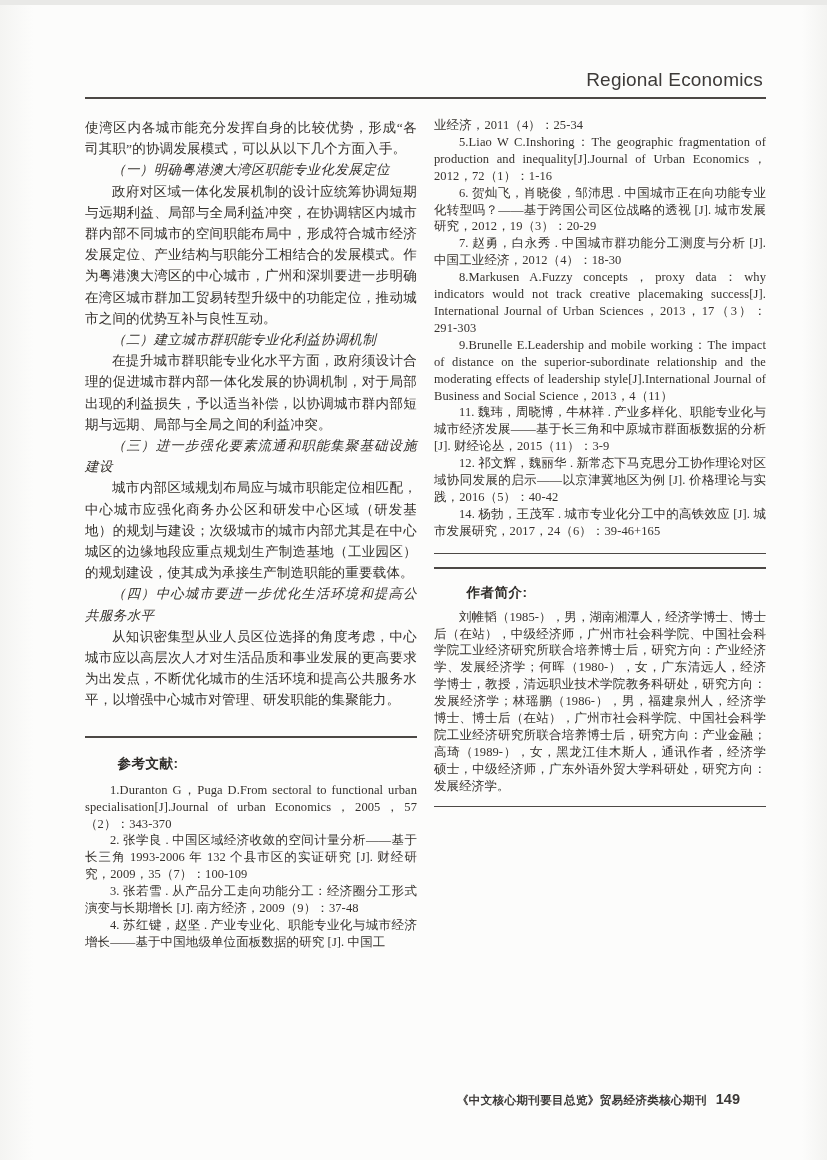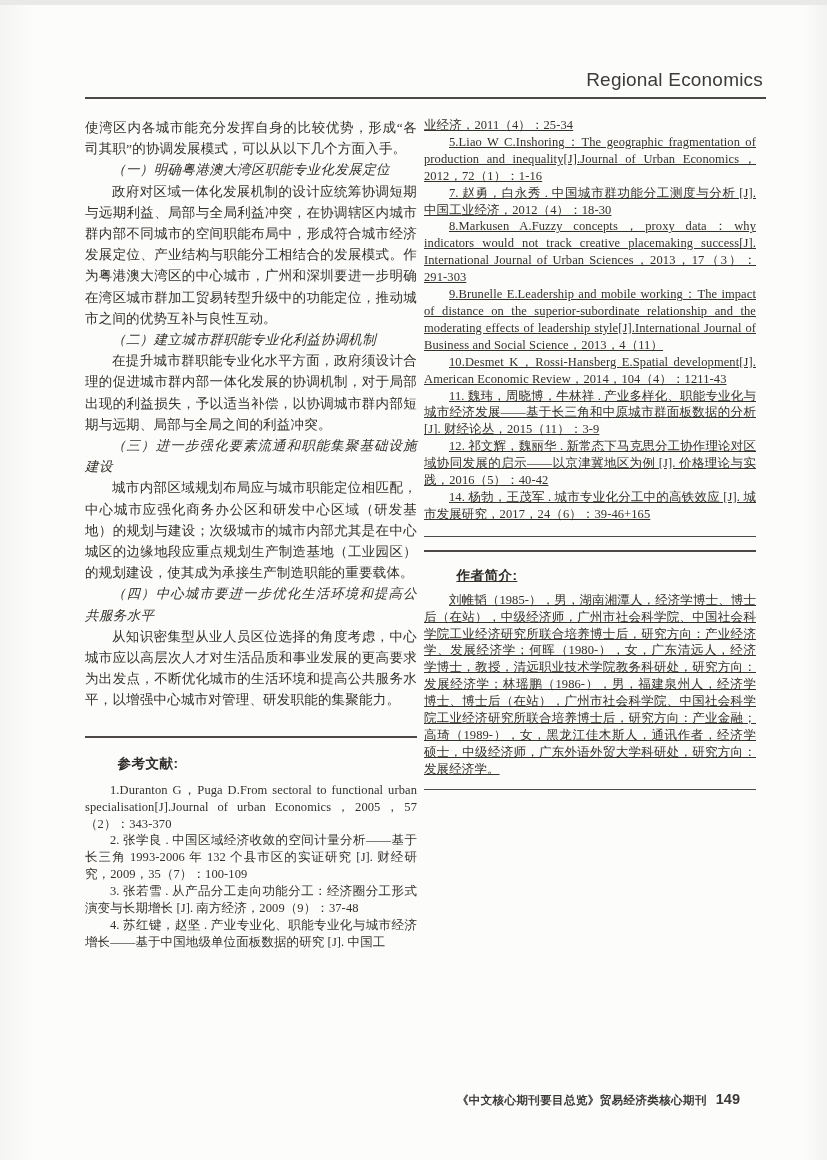--- a/index.html
+++ b/index.html
@@ -25,21 +25,21 @@
   .header-rule {
     position: absolute;
     top: 92px;
     left: 85px;
     width: 681px;
     height: 2px;
     background: #4c4845;
   }
   .col { position: absolute; top: 112px; width: 332px; }
   .col-left  { left: 85px; }
-  .col-right { left: 424px; text-decoration: underline; }
+  .col-right { left: 434px; }
 
   .body-p {
     font-size: 13.5px;
     line-height: 21.2px;
     text-align: justify;
     margin: 0;
     letter-spacing: 0.2px;
   }
   .indent { text-indent: 2em; }
   .subhead {
@@ -128,24 +128,24 @@
       <p class="ref-p">1.Duranton G，Puga D.From sectoral to functional urban specialisation[J].Journal of urban Economics，2005，57（2）：343-370</p>
       <p class="ref-p">2. 张学良 . 中国区域经济收敛的空间计量分析——基于长三角 1993-2006 年 132 个县市区的实证研究 [J]. 财经研究，2009，35（7）：100-109</p>
       <p class="ref-p">3. 张若雪 . 从产品分工走向功能分工：经济圈分工形式演变与长期增长 [J]. 南方经济，2009（9）：37-48</p>
       <p class="ref-p">4. 苏红键，赵坚 . 产业专业化、职能专业化与城市经济增长——基于中国地级单位面板数据的研究 [J]. 中国工</p>
     </div>
   </div>
 
   <div class="col col-right">
     <p class="ref-p ref-cont">业经济，2011（4）：25-34</p>
     <p class="ref-p">5.Liao W C.Inshoring：The geographic fragmentation of production and inequality[J].Journal of Urban Economics，2012，72（1）：1-16</p>
+    <p class="ref-p">6. 贺灿飞，肖晓俊，邹沛思 . 中国城市正在向功能专业化转型吗？——基于跨国公司区位战略的透视 [J]. 城市发展研究，2012，19（3）：20-29</p>
     <p class="ref-p">7. 赵勇，白永秀 . 中国城市群功能分工测度与分析 [J]. 中国工业经济，2012（4）：18-30</p>
     <p class="ref-p">8.Markusen A.Fuzzy concepts，proxy data：why indicators would not track creative placemaking success[J]. International Journal of Urban Sciences，2013，17（3）：291-303</p>
     <p class="ref-p">9.Brunelle E.Leadership and mobile working：The impact of distance on the superior-subordinate relationship and the moderating effects of leadership style[J].International Journal of Business and Social Science，2013，4（11）</p>
-    <p class="ref-p">10.Desmet K，Rossi-Hansberg E.Spatial development[J]. American Economic Review，2014，104（4）：1211-43</p>
     <p class="ref-p">11. 魏玮，周晓博，牛林祥 . 产业多样化、职能专业化与城市经济发展——基于长三角和中原城市群面板数据的分析 [J]. 财经论丛，2015（11）：3-9</p>
     <p class="ref-p">12. 祁文辉，魏丽华 . 新常态下马克思分工协作理论对区域协同发展的启示——以京津冀地区为例 [J]. 价格理论与实践，2016（5）：40-42</p>
     <p class="ref-p">14. 杨勃，王茂军 . 城市专业化分工中的高铁效应 [J]. 城市发展研究，2017，24（6）：39-46+165</p>
 
     <div class="rule-double-top"></div>
     <div class="rule-double-bot"></div>
 
     <div class="section-heading bio-heading">作者简介:</div>
     <p class="bio-p">刘帷韬（1985-），男，湖南湘潭人，经济学博士、博士后（在站），中级经济师，广州市社会科学院、中国社会科学院工业经济研究所联合培养博士后，研究方向：产业经济学、发展经济学；何晖（1980-），女，广东清远人，经济学博士，教授，清远职业技术学院教务科研处，研究方向：发展经济学；林瑶鹏（1986-），男，福建泉州人，经济学博士、博士后（在站），广州市社会科学院、中国社会科学院工业经济研究所联合培养博士后，研究方向：产业金融；高琦（1989-），女，黑龙江佳木斯人，通讯作者，经济学硕士，中级经济师，广东外语外贸大学科研处，研究方向：发展经济学。</p>
 

